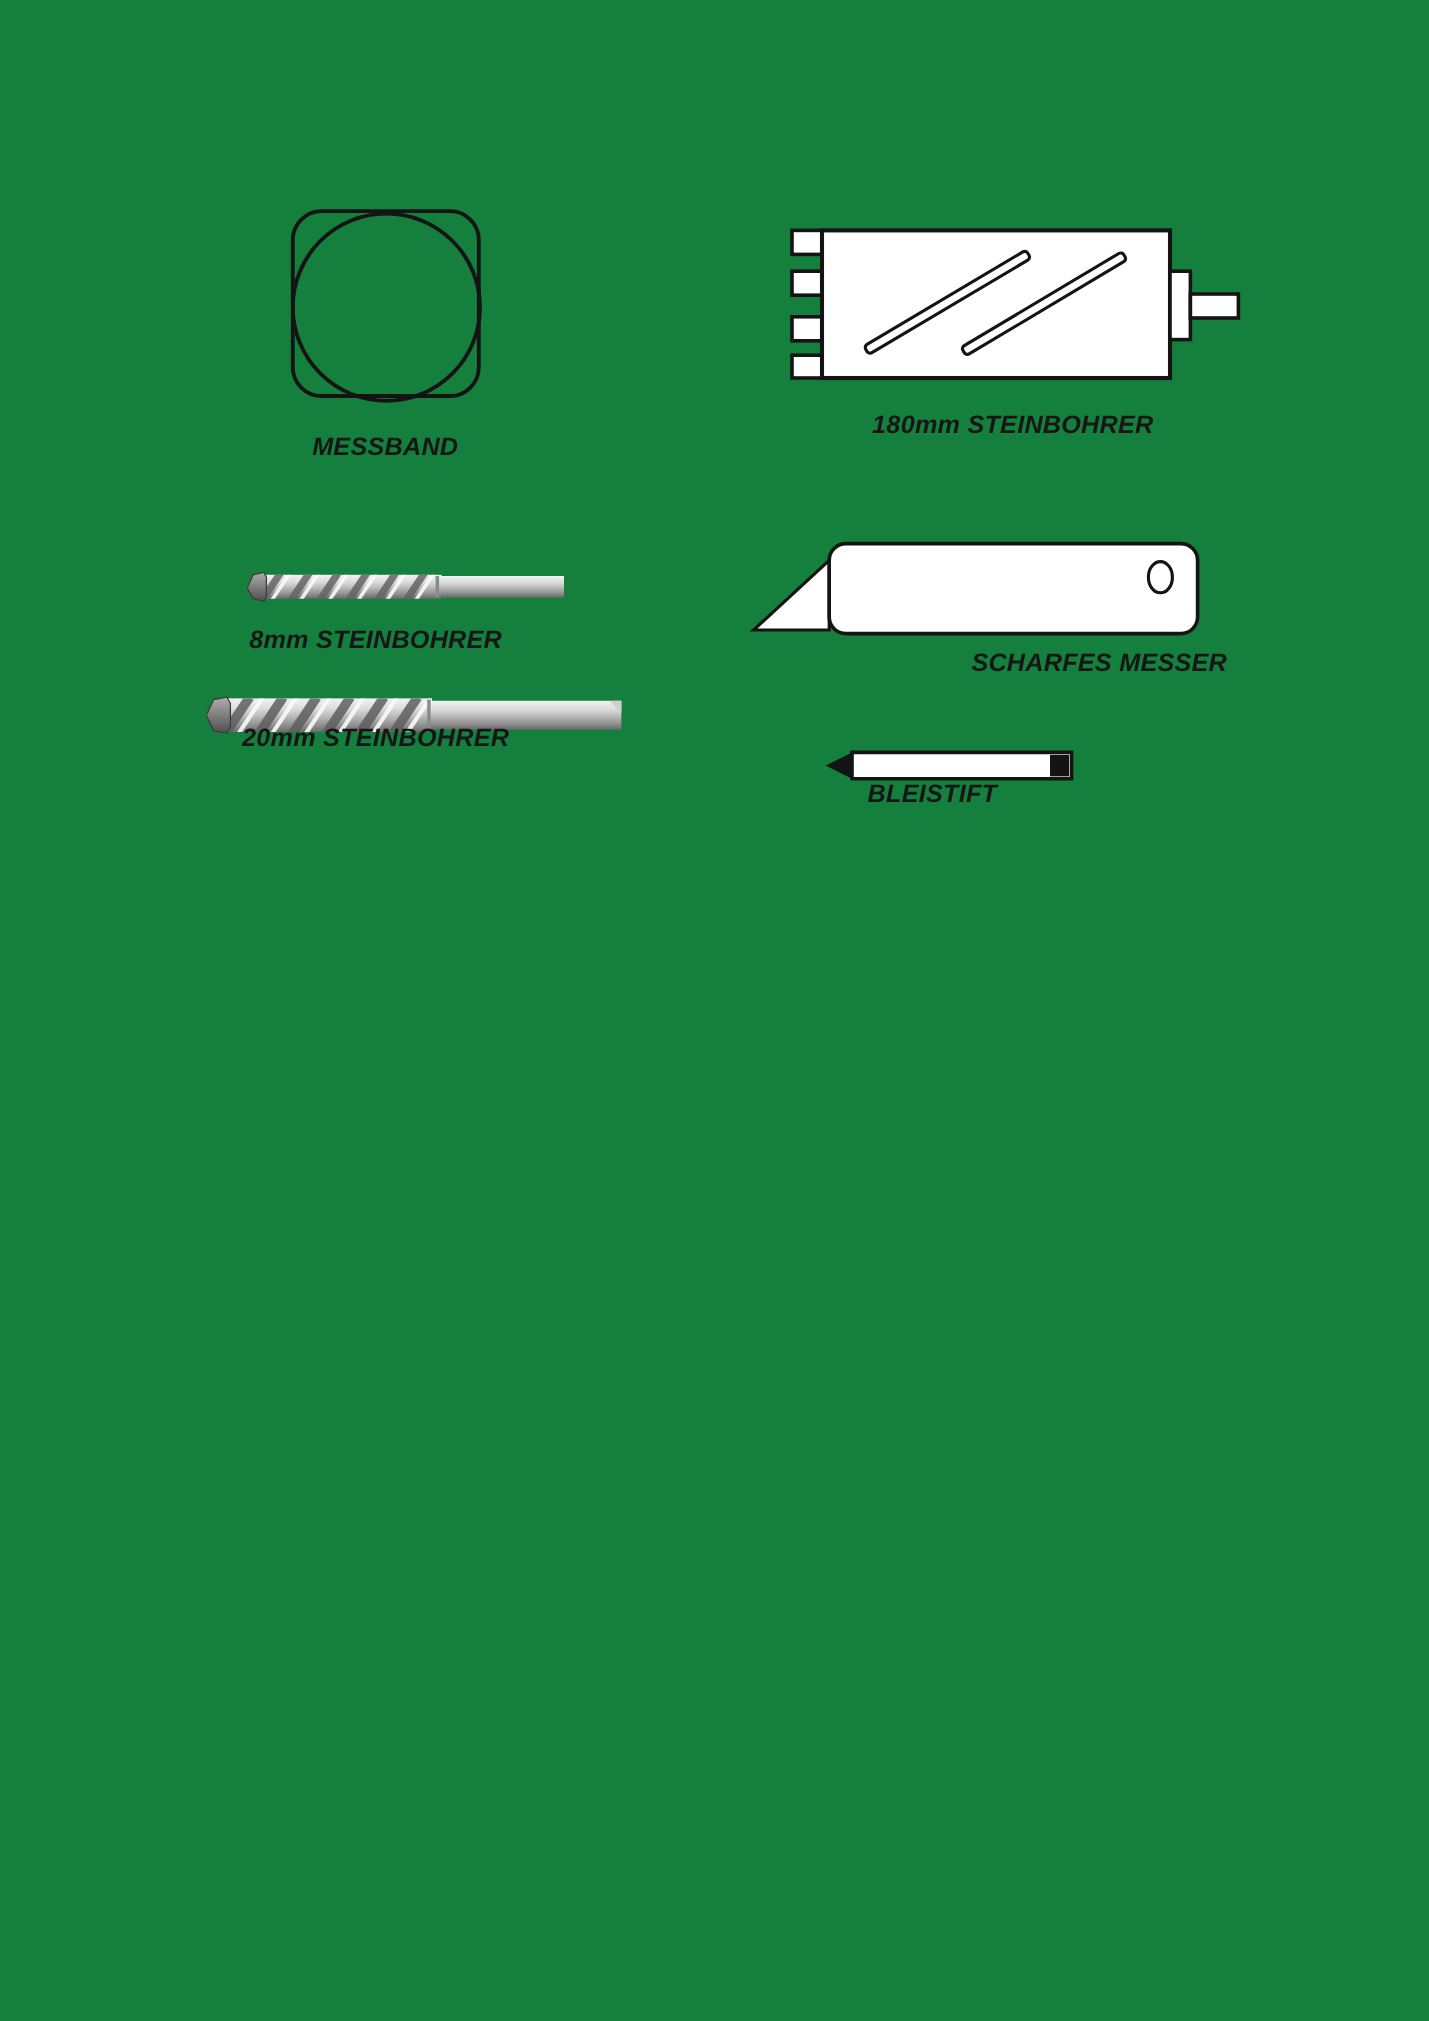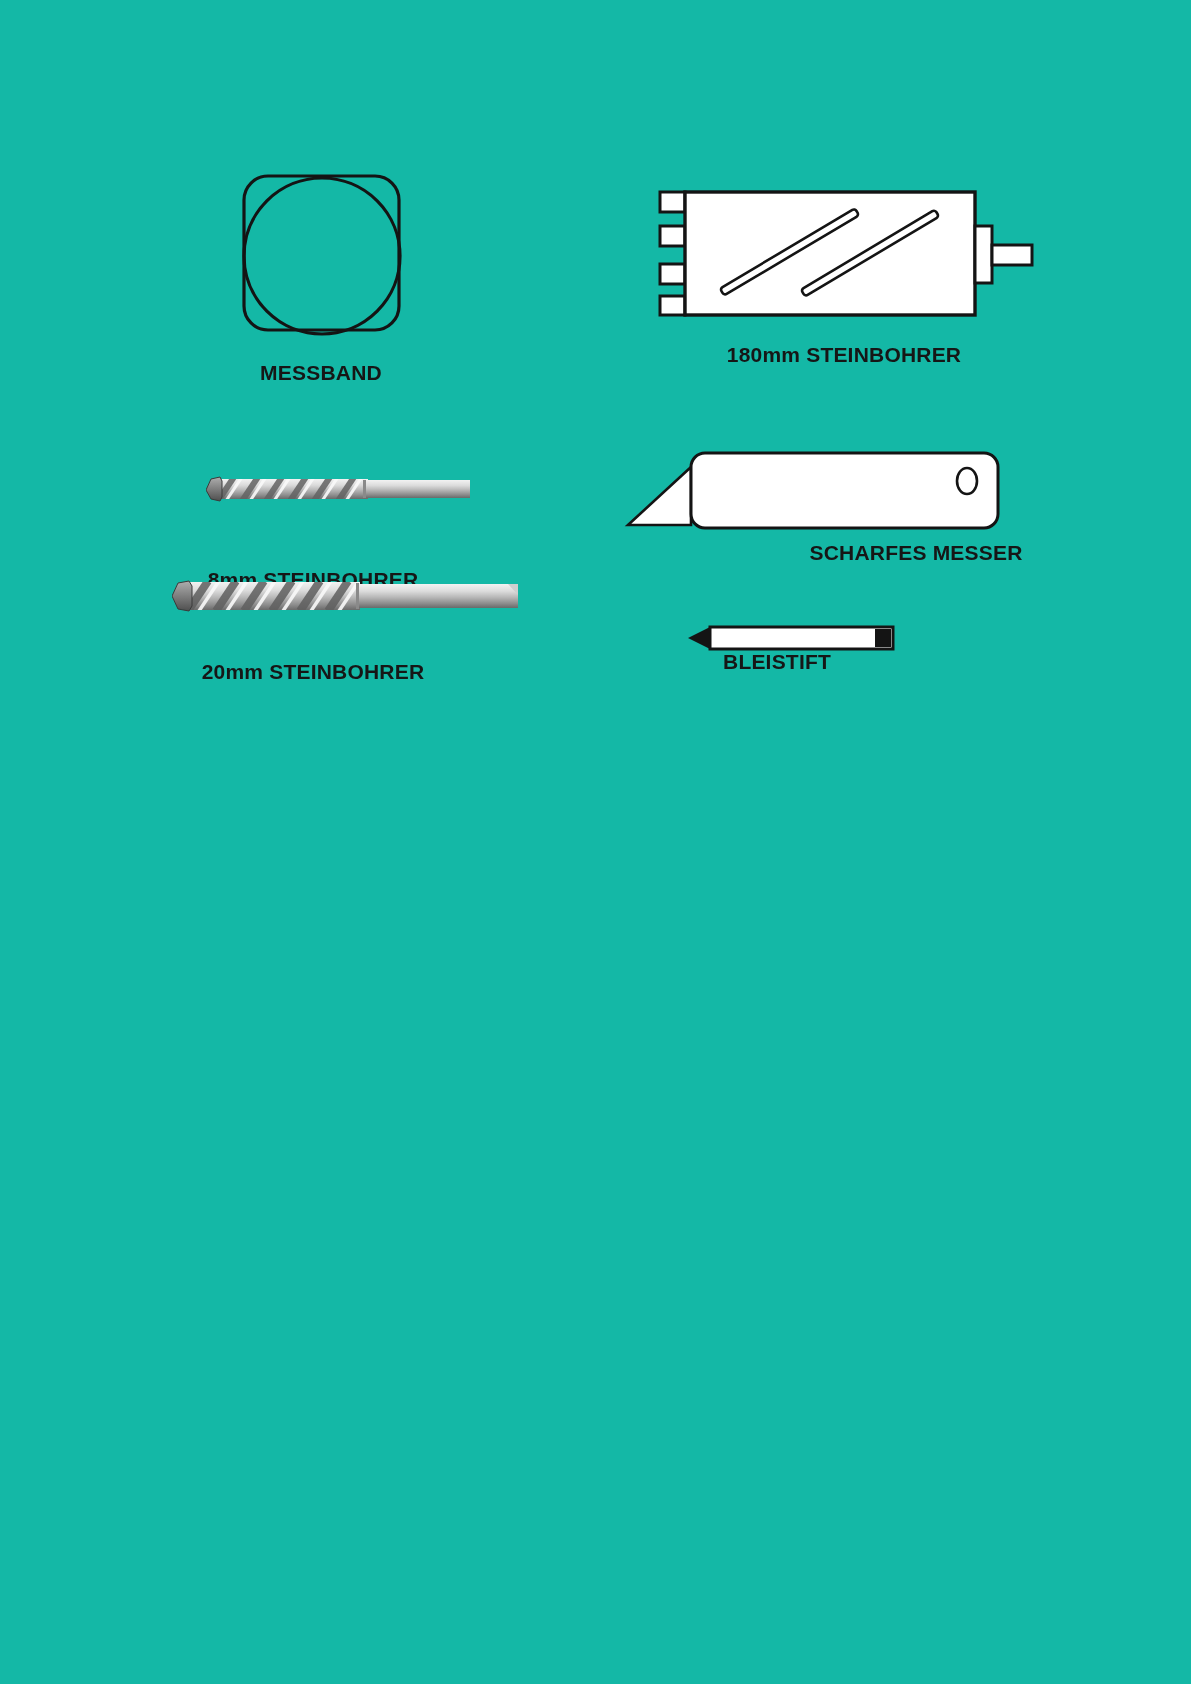--- a/index.html
+++ b/index.html
@@ -1,21 +1,21 @@
 <!DOCTYPE html>
 <html><head>
 <meta charset="utf-8">
 <style>
   html,body{margin:0;padding:0;}
   body{
     width:1191px;height:1684px;background:#ffffff;
     font-family:"Liberation Sans",sans-serif;
     position:relative;overflow:hidden;
   }
-  .sheet{position:absolute;inset:0;background:#14b8a6;}
+  .sheet{position:absolute;inset:0;background:#15803d;font-style:italic;}
   .fig{position:absolute;}
   .label{
     position:absolute;transform:translateX(-50%);
     font-weight:700;font-size:21px;line-height:24px;color:#161616;
     white-space:nowrap;letter-spacing:0.2px;
   }
   svg{display:block;}
 </style>
 </head>
 <body>
@@ -84,21 +84,21 @@
             <line x1="92" y1="25" x2="108" y2="1"></line>
           <line x1="116" y1="25" x2="132" y2="1"></line>
             <line x1="140" y1="25" x2="156" y2="1"></line>
         </g>
       </g>
       <rect x="157" y="4" width="3" height="18" fill="#8a8a8a"></rect>
       <rect x="160" y="4" width="104" height="18" fill="url(#m8)"></rect>
       <polygon points="0,14 5,3 14,1 16,5 16,21 14,25 5,23" fill="url(#t8)" stroke="#3a3a3a" stroke-width="1"></polygon>
     </svg>
   </div>
-  <div class="label" style="left:313px;top:522px;margin-top:46px;">8mm STEINBOHRER</div>
+  <div class="label" style="left:313px;top:522px;">8mm STEINBOHRER</div>
 
   <div class="fig" style="left:172px;top:580px;">
     <svg width="346" height="32" viewBox="0 0 346 32">
       <defs>
         <linearGradient id="m20" x1="0" y1="0" x2="0" y2="1">
           <stop offset="0" stop-color="#f2f2f2"></stop>
             <stop offset="0.3" stop-color="#dcdcdc"></stop>
           <stop offset="0.55" stop-color="#b8b8b8"></stop>
             <stop offset="0.8" stop-color="#8f8f8f"></stop>
           <stop offset="1" stop-color="#6a6a6a"></stop>
@@ -129,21 +129,21 @@
           <line x1="139" y1="31" x2="159" y2="1"></line>
             <line x1="167" y1="31" x2="187" y2="1"></line>
         </g>
       </g>
       <rect x="184" y="3" width="3" height="26" fill="#8a8a8a"></rect>
       <rect x="187" y="4" width="159" height="24" fill="url(#m20)"></rect>
       <polygon points="336,4 346,4 346,15" fill="#cfcfcf"></polygon>
       <polygon points="0,16 6,3 17,1 20,6 20,26 17,31 6,29" fill="url(#t20)" stroke="#3a3a3a" stroke-width="1"></polygon>
     </svg>
   </div>
-  <div class="label" style="left:313px;top:660px;">20mm STEINBOHRER</div>
+  <div class="label" style="left:313px;top:604px;">20mm STEINBOHRER</div>
 
   <div class="fig" style="left:620px;top:445px;">
     <svg width="385" height="90" viewBox="0 0 385 90">
       <path d="M 8 80 L 71 22 L 71 80 Z" fill="#ffffff" stroke="#141414" stroke-width="2.6"></path>
       <rect x="71" y="8" width="307" height="75" rx="14" ry="14" fill="#ffffff" stroke="#141414" stroke-width="3"></rect>
       <ellipse cx="347" cy="36" rx="10" ry="13" fill="#ffffff" stroke="#141414" stroke-width="2.6"></ellipse>
     </svg>
   </div>
   <div class="label" style="left:916px;top:541px;">SCHARFES MESSER</div>
 

